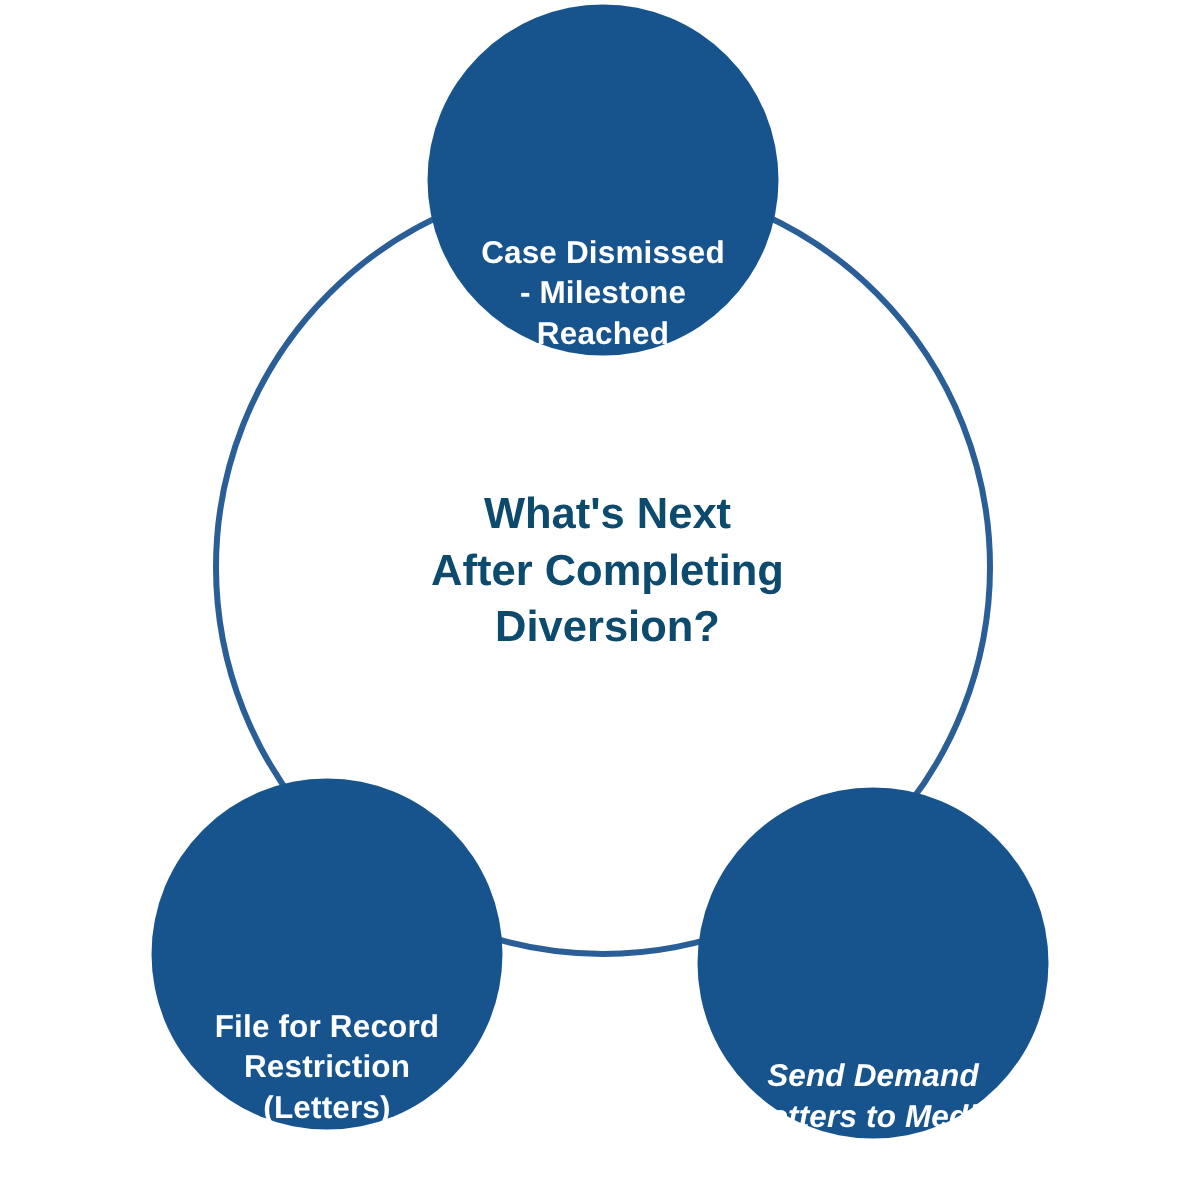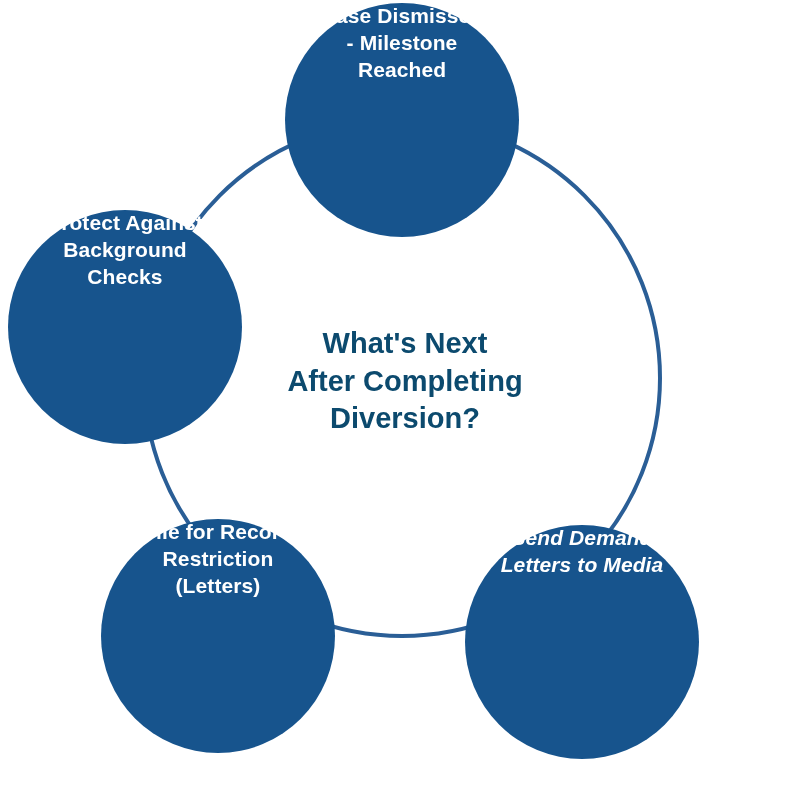--- a/index.html
+++ b/index.html
@@ -26,21 +26,21 @@
     width: 800px;
     height: 800px;
   }
   .node-circle {
     position: absolute;
     width: 234px;
     height: 234px;
     border-radius: 50%;
     background: #17548D;
     display: flex;
-    align-items: flex-start;
+    align-items: flex-end;
     justify-content: center;
     box-sizing: border-box;
   }
   .node-label {
     color: #ffffff;
     font-family: "Liberation Sans", sans-serif;
     font-weight: bold;
     font-size: 21px;
     line-height: 1.28;
     text-align: center;
@@ -88,23 +88,18 @@
     <span class="node-label">Send Demand
 Letters to Media</span>
   </div>
 
   <div class="node-circle" id="node-bottom-left">
     <span class="node-label">File for Record
 Restriction
 (Letters)</span>
   </div>
 
-  <div class="node-circle" id="node-left">
-    <span class="node-label">Protect Against
-Background
-Checks</span>
-  </div>
 
   <div id="center-title">What's Next
 After Completing
 Diversion?</div>
 
 </div>
 
 </body></html>

